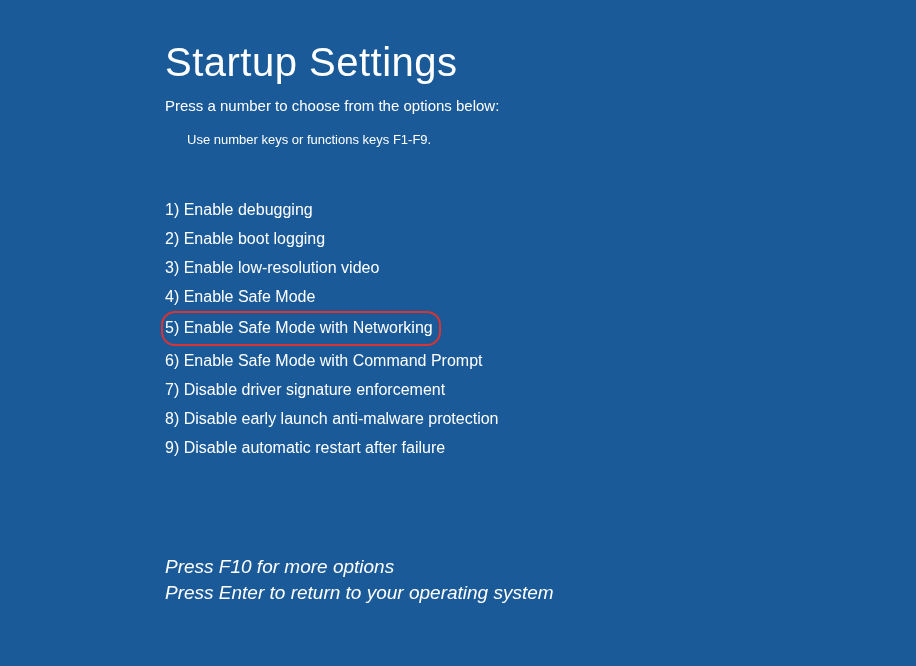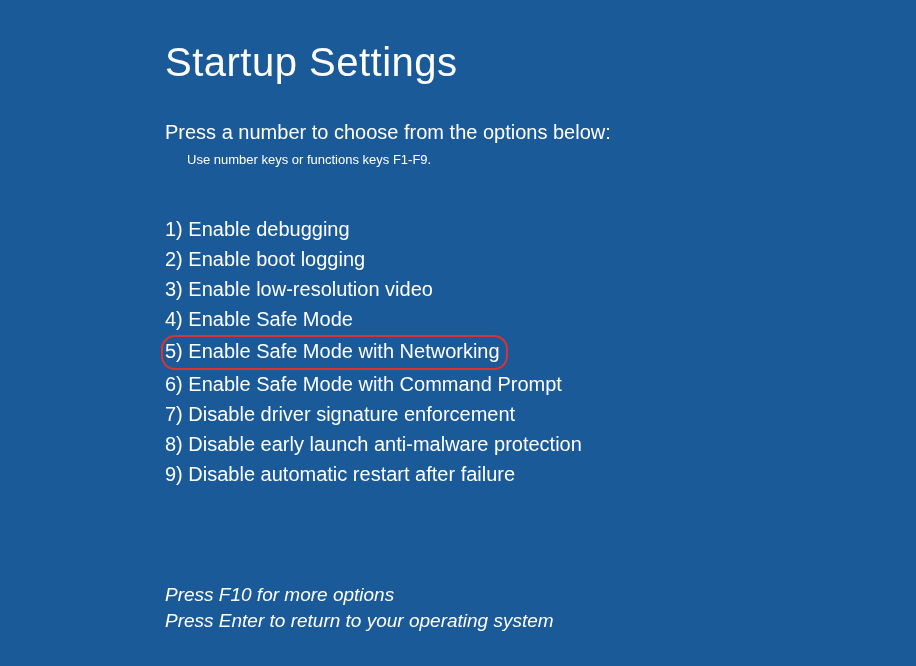--- a/index.html
+++ b/index.html
@@ -16,39 +16,39 @@
       font-weight: 300;
       overflow: hidden;
     }
     .container {
       padding-left: 165px;
       padding-top: 40px;
     }
     .title {
       font-size: 40px;
       font-weight: 300;
-      margin-bottom: 36px;
+      margin-bottom: 12px;
       letter-spacing: 0.5px;
     }
     .subtitle {
-      font-size: 20px;
+      font-size: 15px;
       font-weight: 300;
-      margin-bottom: 8px;
+      margin-bottom: 18px;
     }
     .instruction {
       font-size: 13px;
       font-weight: 300;
       margin-bottom: 48px;
       margin-left: 22px;
     }
     .options {
       margin-bottom: 92px;
     }
     .option {
-      font-size: 20px;
+      font-size: 16px;
       font-weight: 300;
       line-height: 29px;
       position: relative;
       display: inline-block;
     }
     .option-row {
       line-height: 29px;
     }
     .highlighted {
       border: 2.5px solid #d93333;

